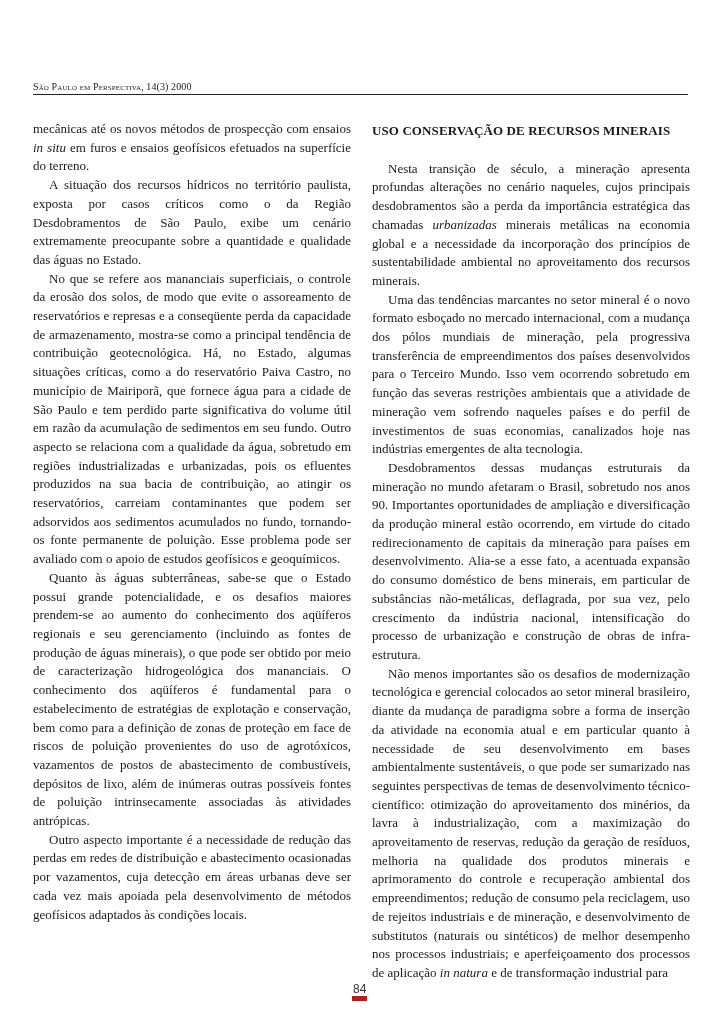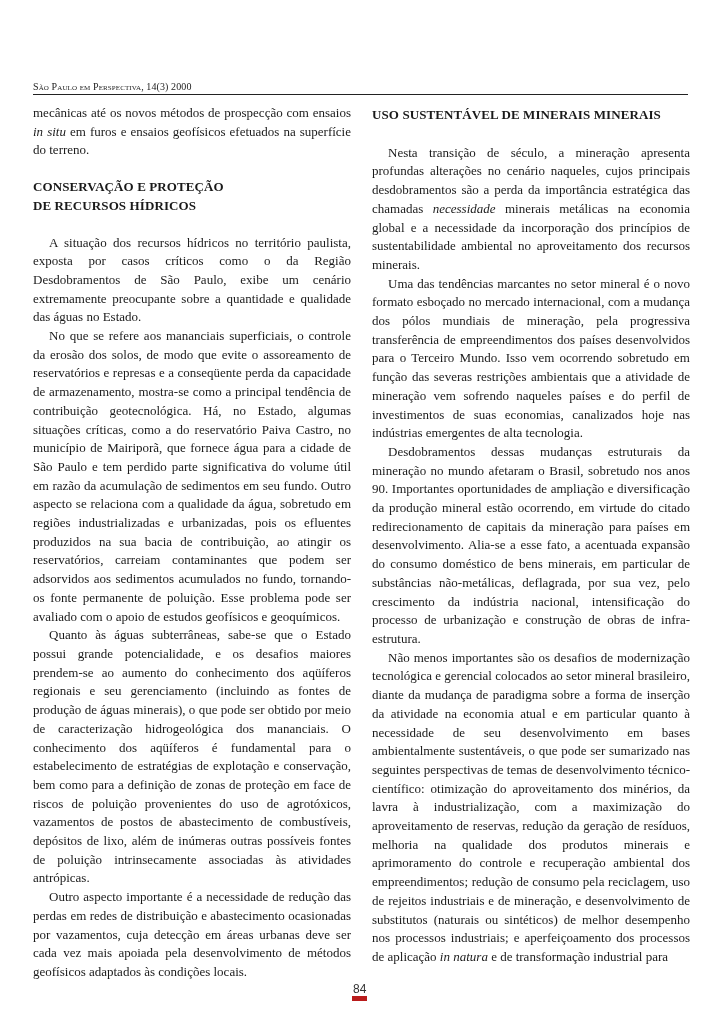--- a/index.html
+++ b/index.html
@@ -2,49 +2,48 @@
 <html><head>
 <meta charset="utf-8">
 <style>
   html, body { margin: 0; padding: 0; background: #ffffff; }
   body { width: 724px; height: 1024px; position: relative; overflow: hidden;
          font-family: "Liberation Serif", "DejaVu Serif", serif; color: #1a1a1a; }
   .running-head { position: absolute; left: 33px; top: 81px; font-size: 10px;
                   font-variant: small-caps; letter-spacing: 0.1px; color: #222; }
   .head-rule { position: absolute; left: 33px; top: 94px; width: 655px; height: 0;
                border-top: 1.6px solid #222; }
-  .col { position: absolute; top: 104px; width: 318px; font-size: 13px; line-height: 18.7px;
+  .col { position: absolute; top: 120px; width: 318px; font-size: 13px; line-height: 18.7px;
          text-align: justify; hyphens: none; }
   .col-left { left: 33px; }
   .col-right { left: 372px; }
   .col p { margin: 0; text-indent: 16px; }
   .col p.noindent { text-indent: 0; }
   .col h2 { margin: 0; font-size: 13px; font-weight: bold; line-height: 18.7px; text-align: left; letter-spacing: 0.1px; }
   .sec-left { margin-top: 18px !important; margin-bottom: 18px !important; }
   .sec-right { margin-top: 2px !important; margin-bottom: 19px !important; }
   i { font-style: italic; }
   .page-number { position: absolute; left: 352px; top: 982px; font-family: "Liberation Sans", sans-serif;
                  font-size: 12px; color: #333; border-bottom: 5px solid #b91c1c; padding: 0 1px; }
 </style>
 </head>
 <body>
 
 <div class="running-head">São Paulo em Perspectiva, 14(3) 2000</div>
 <div class="head-rule"></div>
 
 <div class="col col-left">
   <p class="noindent"><span>mecânicas até os novos métodos de prospecção com ensaios </span><i>in situ</i><span> em furos e ensaios geofísicos efetuados na superfície do terreno.</span></p>
-  <h2 class="sec-left"><span>CONSERVAÇÃO E PROTEÇÃO</span><br><span>DE RECURSOS HÍDRICOS</span></h2>
   <p>A situação dos recursos hídricos no território paulista, exposta por casos críticos como o da Região Desdobramentos de São Paulo, exibe um cenário extremamente preocupante sobre a quantidade e qualidade das águas no Estado.</p>
   <p>No que se refere aos mananciais superficiais, o controle da erosão dos solos, de modo que evite o assoreamento de reservatórios e represas e a conseqüente perda da capacidade de armazenamento, mostra-se como a principal tendência de contribuição geotecnológica. Há, no Estado, algumas situações críticas, como a do reservatório Paiva Castro, no município de Mairiporã, que fornece água para a cidade de São Paulo e tem perdido parte significativa do volume útil em razão da acumulação de sedimentos em seu fundo. Outro aspecto se relaciona com a qualidade da água, sobretudo em regiões industrializadas e urbanizadas, pois os efluentes produzidos na sua bacia de contribuição, ao atingir os reservatórios, carreiam contaminantes que podem ser adsorvidos aos sedimentos acumulados no fundo, tornando-os fonte permanente de poluição. Esse problema pode ser avaliado com o apoio de estudos geofísicos e geoquímicos.</p>
   <p>Quanto às águas subterrâneas, sabe-se que o Estado possui grande potencialidade, e os desafios maiores prendem-se ao aumento do conhecimento dos aqüíferos regionais e seu gerenciamento (incluindo as fontes de produção de águas minerais), o que pode ser obtido por meio de caracterização hidrogeológica dos mananciais. O conhecimento dos aqüíferos é fundamental para o estabelecimento de estratégias de explotação e conservação, bem como para a definição de zonas de proteção em face de riscos de poluição provenientes do uso de agrotóxicos, vazamentos de postos de abastecimento de combustíveis, depósitos de lixo, além de inúmeras outras possíveis fontes de poluição intrinsecamente associadas às atividades antrópicas.</p>
   <p>Outro aspecto importante é a necessidade de redução das perdas em redes de distribuição e abastecimento ocasionadas por vazamentos, cuja detecção em áreas urbanas deve ser cada vez mais apoiada pela desenvolvimento de métodos geofísicos adaptados às condições locais.</p>
 </div>
 
 <div class="col col-right">
-  <h2 class="sec-right">USO SUSTENTÁVEL DE MINERAIS MINERAIS</h2>
-  <p><span>Nesta transição de século, a mineração apresenta profundas alterações no cenário naqueles, cujos principais desdobramentos são a perda da importância estratégica das chamadas </span><i>necessidade</i><span> minerais metálicas na economia global e a necessidade da incorporação dos princípios de sustentabilidade ambiental no aproveitamento dos recursos minerais.</span></p>
+  <h2 class="sec-right">USO CONSERVAÇÃO DE RECURSOS MINERAIS</h2>
+  <p><span>Nesta transição de século, a mineração apresenta profundas alterações no cenário naqueles, cujos principais desdobramentos são a perda da importância estratégica das chamadas </span><i>urbanizadas</i><span> minerais metálicas na economia global e a necessidade da incorporação dos princípios de sustentabilidade ambiental no aproveitamento dos recursos minerais.</span></p>
   <p>Uma das tendências marcantes no setor mineral é o novo formato esboçado no mercado internacional, com a mudança dos pólos mundiais de mineração, pela progressiva transferência de empreendimentos dos países desenvolvidos para o Terceiro Mundo. Isso vem ocorrendo sobretudo em função das severas restrições ambientais que a atividade de mineração vem sofrendo naqueles países e do perfil de investimentos de suas economias, canalizados hoje nas indústrias emergentes de alta tecnologia.</p>
   <p>Desdobramentos dessas mudanças estruturais da mineração no mundo afetaram o Brasil, sobretudo nos anos 90. Importantes oportunidades de ampliação e diversificação da produção mineral estão ocorrendo, em virtude do citado redirecionamento de capitais da mineração para países em desenvolvimento. Alia-se a esse fato, a acentuada expansão do consumo doméstico de bens minerais, em particular de substâncias não-metálicas, deflagrada, por sua vez, pelo crescimento da indústria nacional, intensificação do processo de urbanização e construção de obras de infra-estrutura.</p>
   <p><span>Não menos importantes são os desafios de modernização tecnológica e gerencial colocados ao setor mineral brasileiro, diante da mudança de paradigma sobre a forma de inserção da atividade na economia atual e em particular quanto à necessidade de seu desenvolvimento em bases ambientalmente sustentáveis, o que pode ser sumarizado nas seguintes perspectivas de temas de desenvolvimento técnico-científico: otimização do aproveitamento dos minérios, da lavra à industrialização, com a maximização do aproveitamento de reservas, redução da geração de resíduos, melhoria na qualidade dos produtos minerais e aprimoramento do controle e recuperação ambiental dos empreendimentos; redução de consumo pela reciclagem, uso de rejeitos industriais e de mineração, e desenvolvimento de substitutos (naturais ou sintéticos) de melhor desempenho nos processos industriais; e aperfeiçoamento dos processos de aplicação </span><i>in natura</i><span> e de transformação industrial para</span></p>
 </div>
 
 <div class="page-number">84</div>
 
 </body></html>

